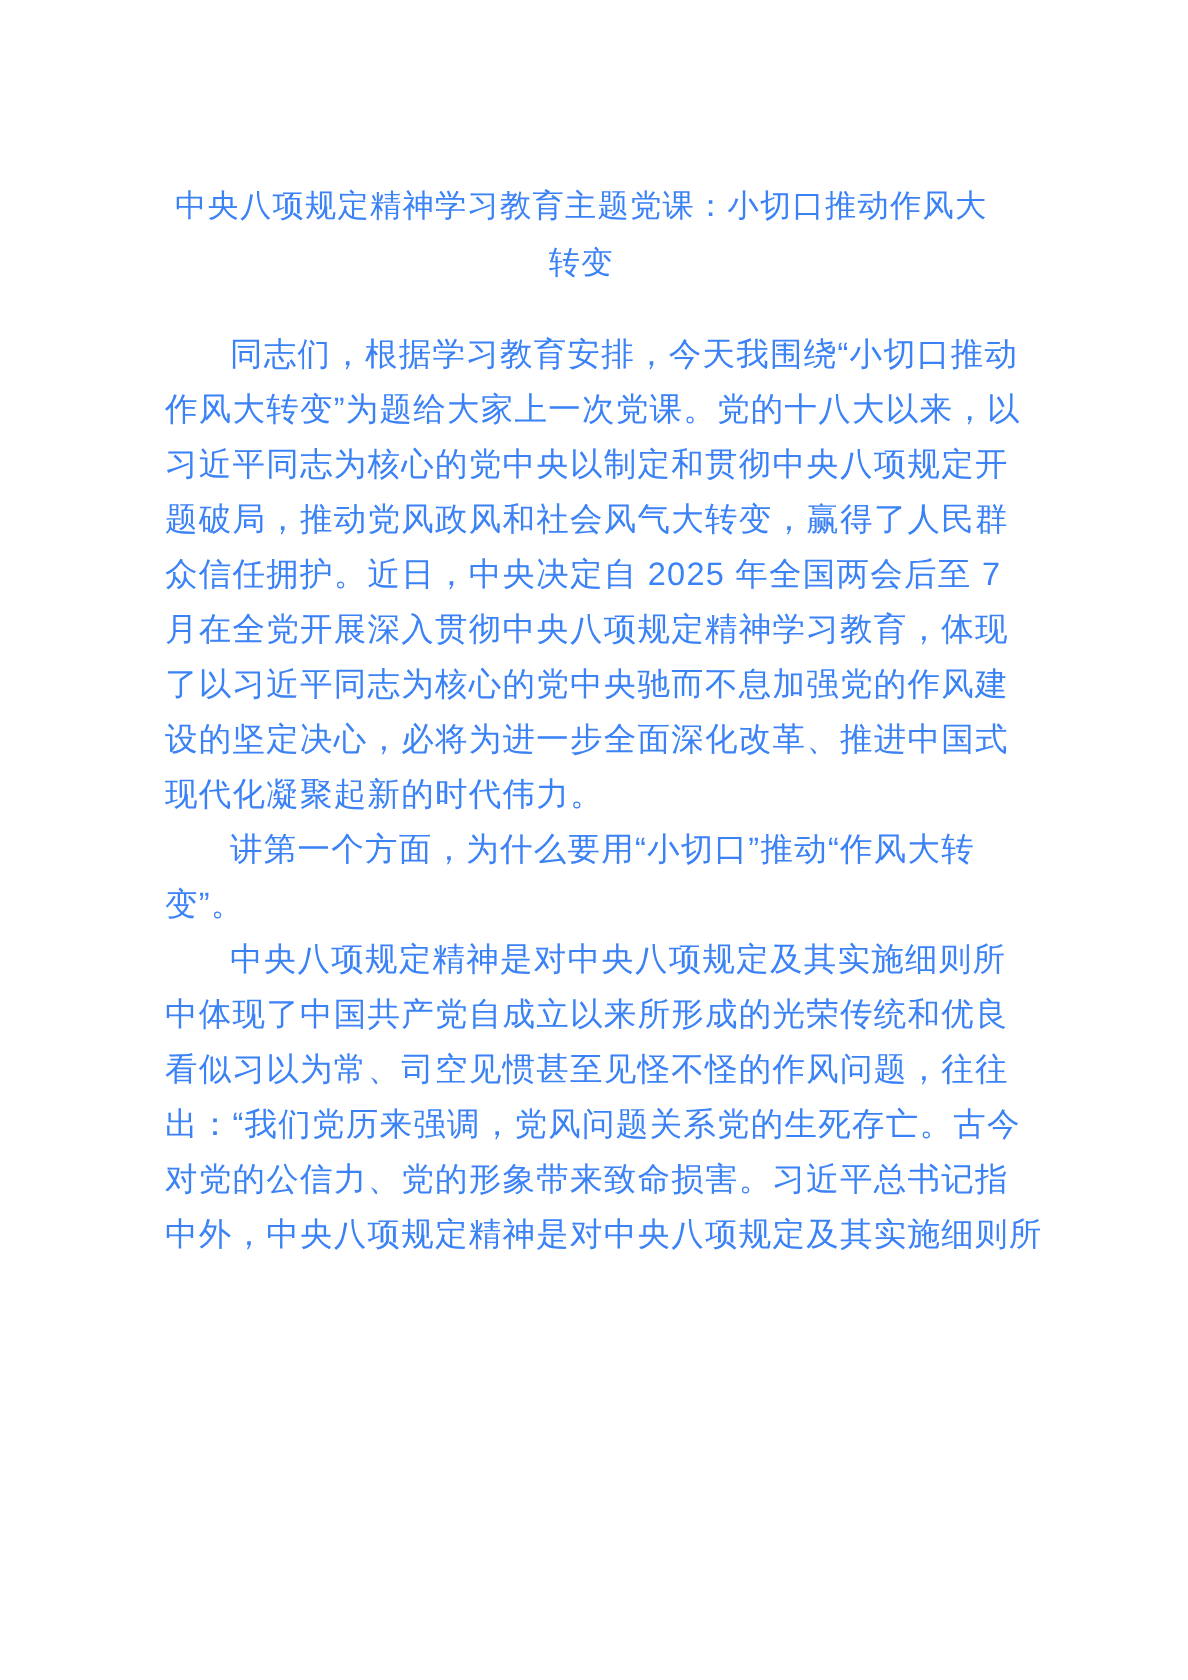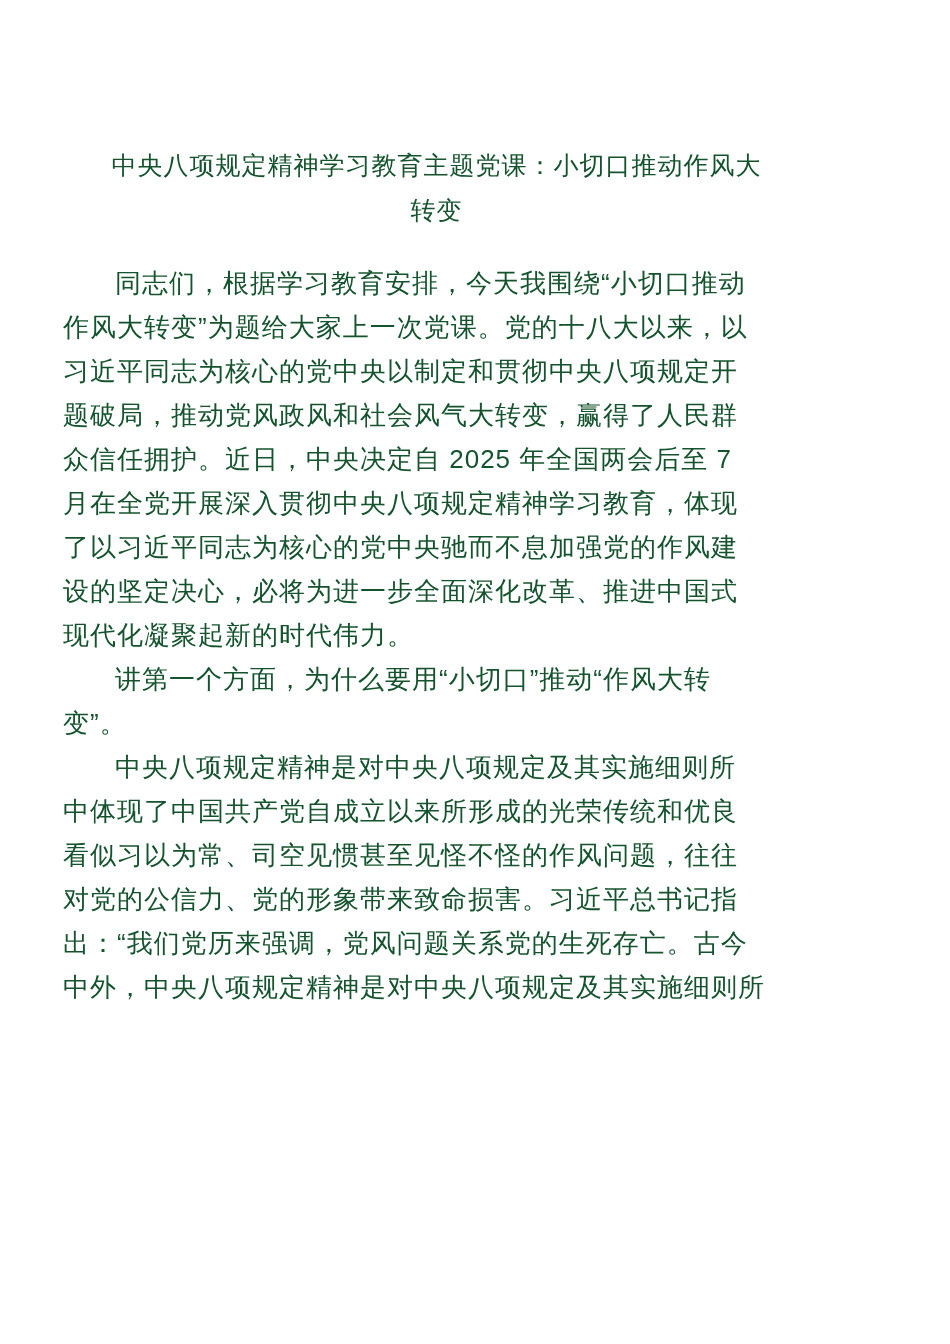--- a/index.html
+++ b/index.html
@@ -5,39 +5,39 @@
   html, body {
     margin: 0;
     padding: 0;
     background: #ffffff;
   }
   .page {
     position: relative;
     width: 950px;
     height: 1344px;
     background: #ffffff;
-    color: #14532d;
+    color: #3b82f6;
     font-family: "Liberation Sans", sans-serif;
     box-sizing: border-box;
-    padding: 143px 136px 0 59px;
+    padding: 143px 136px 0 116px;
     overflow: hidden;
   }
   .title {
     margin: 0 0 28px 0;
     font-size: 25px;
     font-weight: normal;
     text-align: center;
     line-height: 45px;
     letter-spacing: 1px;
   }
   .title-line {
     display: block;
   }
   .doc-body {
-    margin: 4px;
+    margin: 16px;
   }
   .para {
     margin: 0;
   }
   .line {
     font-size: 26px;
     line-height: 44px;
     letter-spacing: 1px;
     white-space: nowrap;
   }
@@ -66,18 +66,18 @@
         <div class="line">现代化凝聚起新的时代伟力。</div>
       </div>
       <div class="para">
         <div class="line first">讲第一个方面，为什么要用“小切口”推动“作风大转</div>
         <div class="line">变”。</div>
       </div>
       <div class="para">
         <div class="line first">中央八项规定精神是对中央八项规定及其实施细则所</div>
         <div class="line">中体现了中国共产党自成立以来所形成的光荣传统和优良</div>
         <div class="line">看似习以为常、司空见惯甚至见怪不怪的作风问题，往往</div>
+        <div class="line">出：“我们党历来强调，党风问题关系党的生死存亡。古今</div>
         <div class="line">对党的公信力、党的形象带来致命损害。习近平总书记指</div>
-        <div class="line">出：“我们党历来强调，党风问题关系党的生死存亡。古今</div>
         <div class="line">中外，中央八项规定精神是对中央八项规定及其实施细则所</div>
       </div>
     </div>
 </div>
 
 </body></html>

